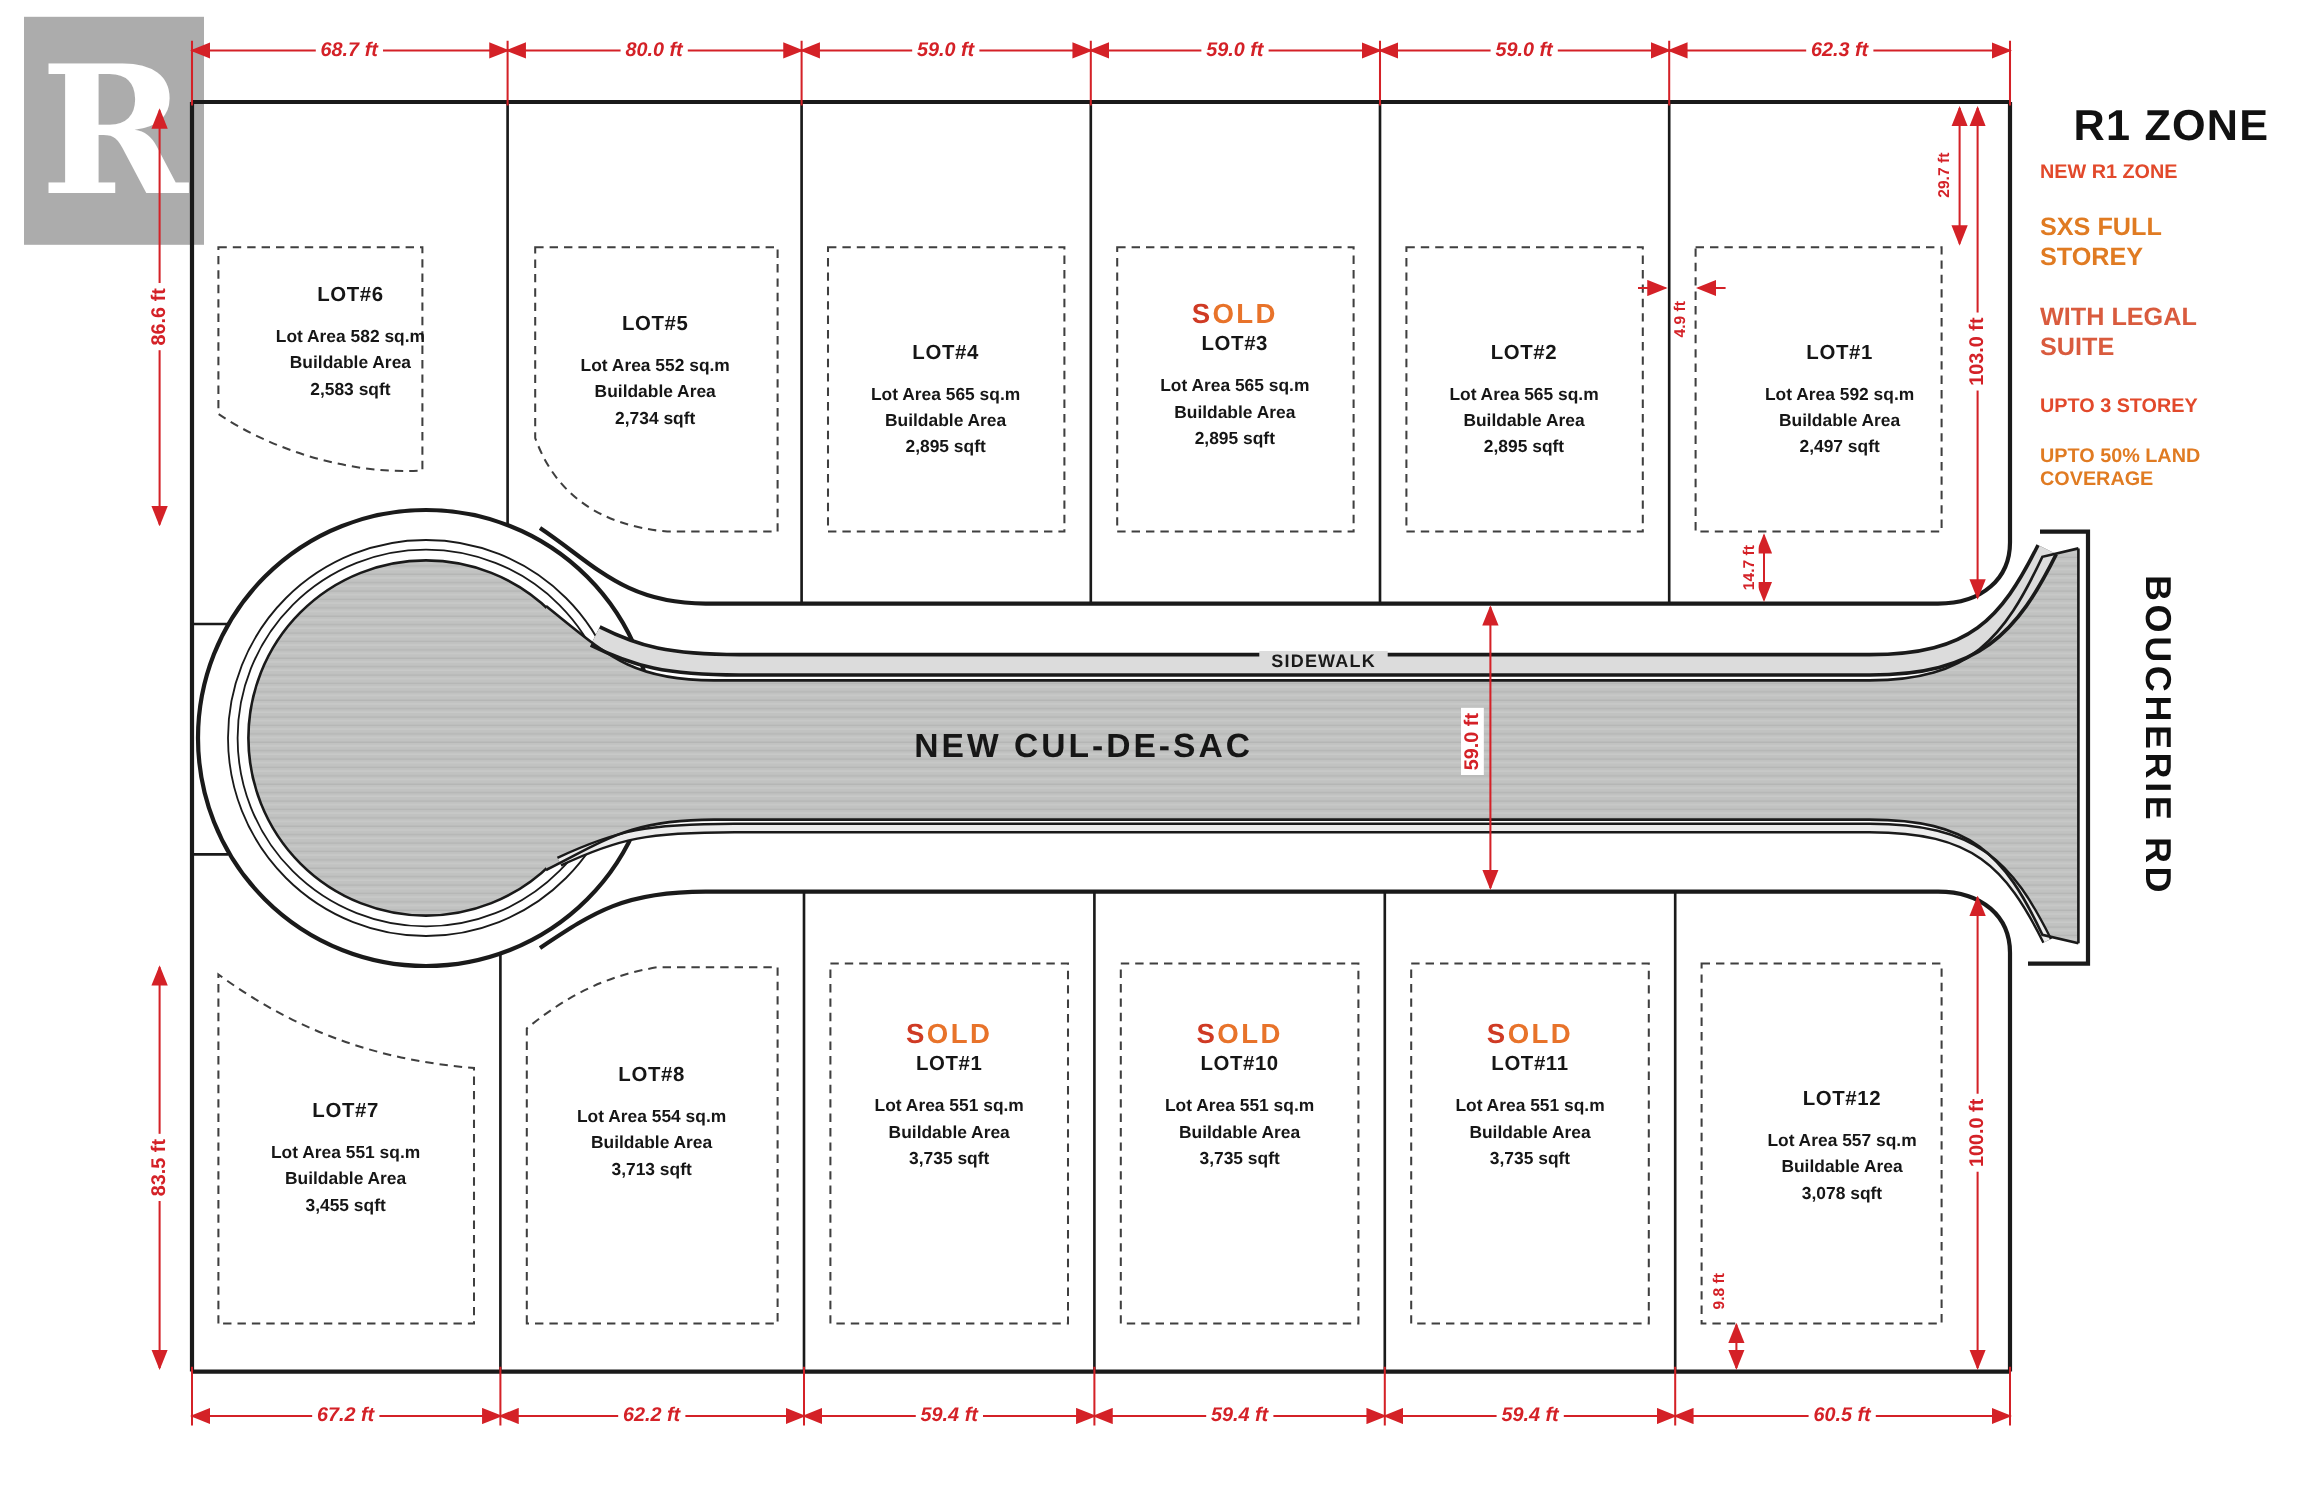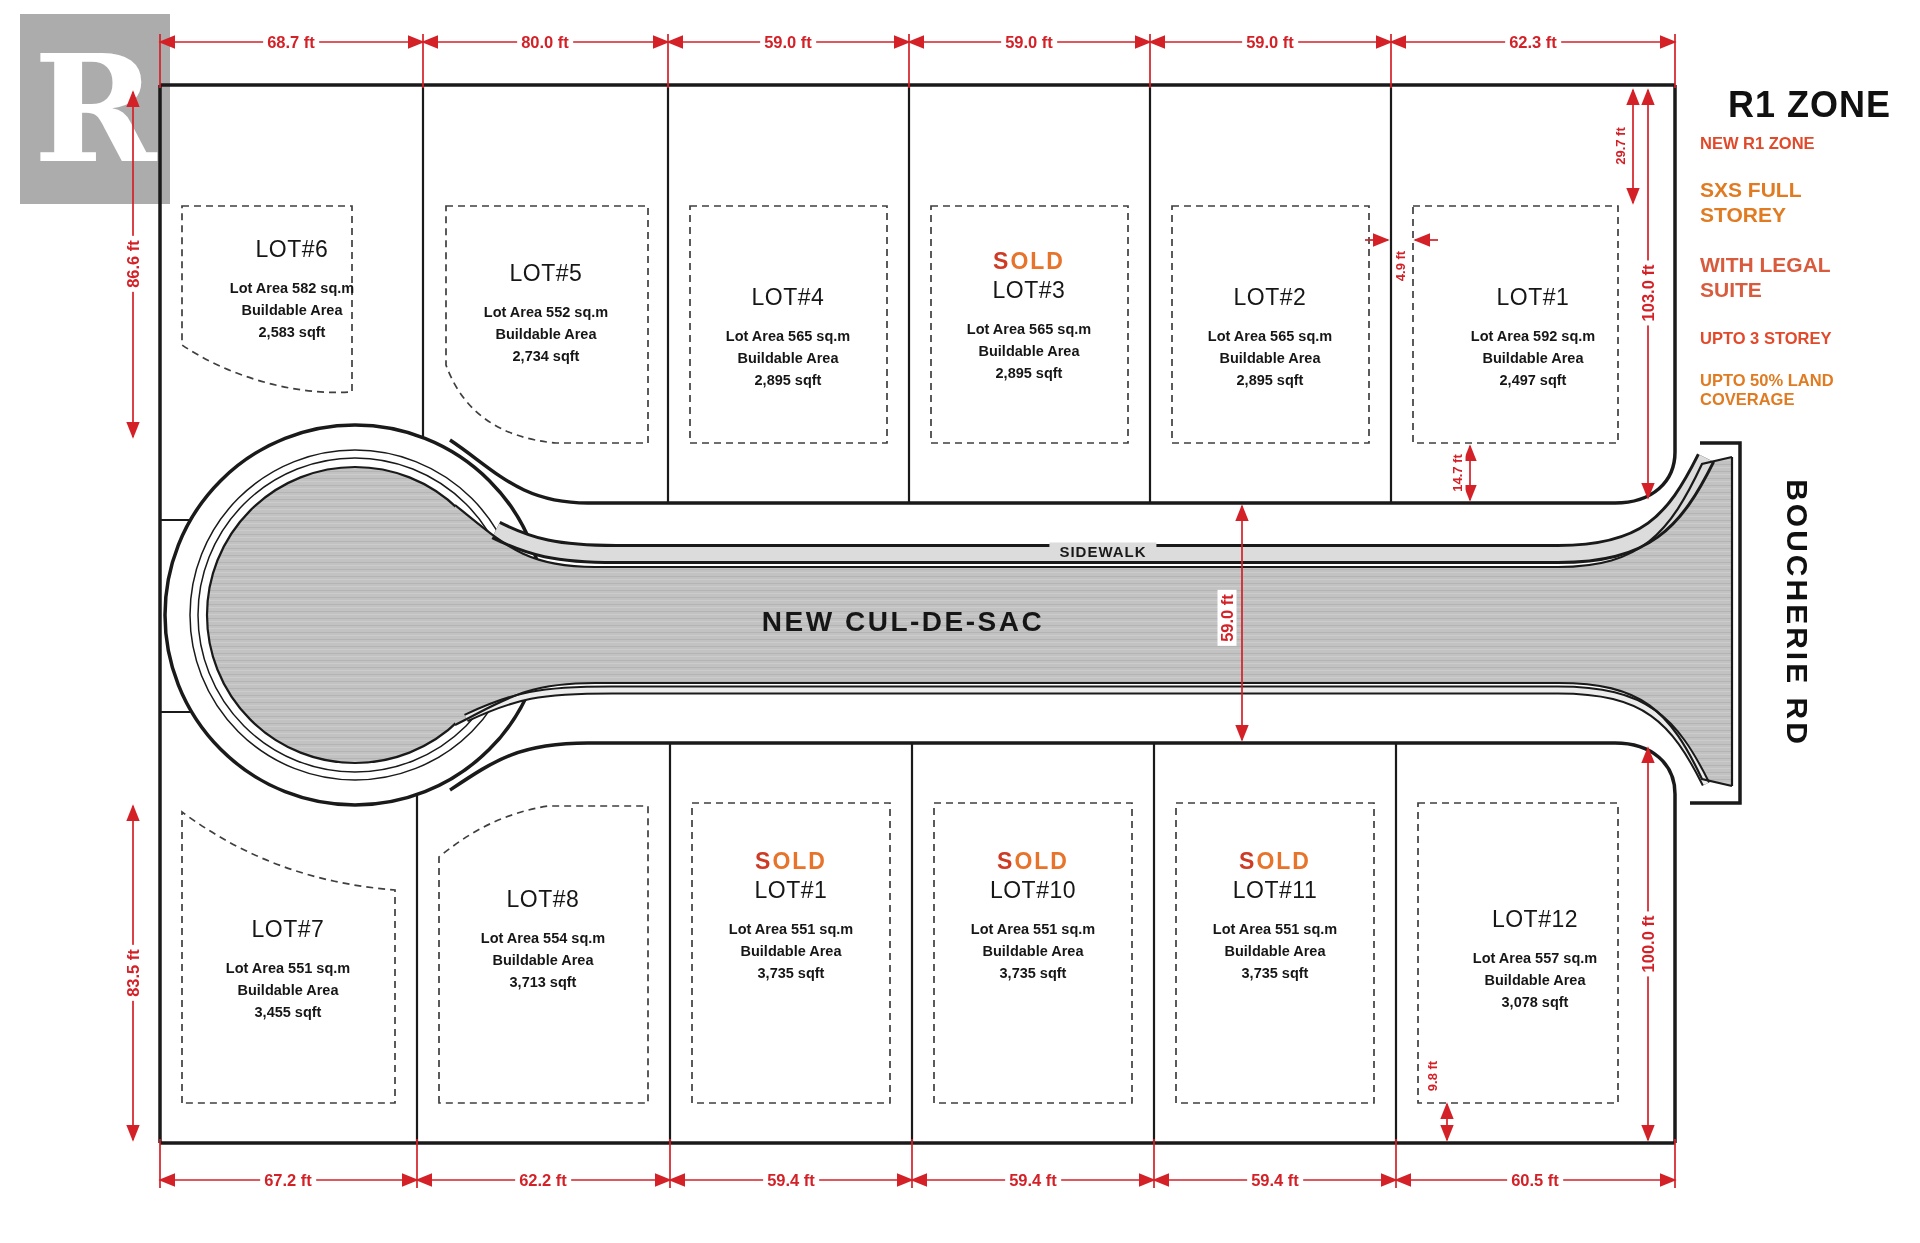--- a/index.html
+++ b/index.html
@@ -17,25 +17,25 @@
   .dsh{stroke:var(--color-dashed-gray);stroke-width:1.7;fill:none;stroke-dasharray:7 5;}
   .rd{stroke:var(--color-dimension-red);stroke-width:1.7;fill:none;}
   .mkr{fill:var(--color-dimension-red);}
   .roadfill{fill:url(#roadTex);}
   .ptbase{fill:var(--color-road-fill);} .ptdark{fill:var(--color-road-streak-dark);} .ptlight{fill:var(--color-road-streak-light);}
 
   
   .lot{position:absolute;z-index:3;text-align:center;transform:translateX(-50%);width:224px;}
   .lot .sold{display:block;font-size:23px;font-weight:700;letter-spacing:2px;color:var(--color-sold-main);margin-bottom:2px;}
   .lot .sold::first-letter{color:var(--color-sold-accent);}
-  .lot .lname{display:block;font-size:23px;font-weight:400;color:var(--color-lot-text);margin-bottom:15px;letter-spacing:.5px;}
+  .lot .lname{display:block;font-size:17px;font-weight:700;color:var(--color-lot-text);margin-bottom:15px;letter-spacing:.5px;}
   .lot .larea{display:block;font-size:14.5px;font-weight:700;color:var(--color-lot-text);line-height:1.5;}
   .dimh,.dimv{position:absolute;color:var(--color-dimension-red);font-size:16.5px;font-weight:600;
        background:#fff;padding:0 4px;white-space:nowrap;z-index:3;line-height:1.15;}
-  .dimh{transform:translate(-50%,-50%);}
+  .dimh{transform:translate(-50%,-50%);font-style:italic;}
   .dimv{transform:translate(-50%,-50%) rotate(-90deg);}
   .sm{font-size:13px;padding:0 2px;}
   .roadname{position:absolute;transform:translate(-50%,-50%);font-size:28px;font-weight:700;letter-spacing:2.5px;
        color:#161616;z-index:3;white-space:nowrap;text-align:right;}
   .swlabel{position:absolute;transform:translate(-50%,-50%);font-size:15px;font-weight:600;color:#1a1a1a;
        background:var(--color-sidewalk-fill);padding:0 10px;z-index:3;letter-spacing:1px;white-space:nowrap;}
   .crossstreet{position:absolute;transform:translate(-50%,-50%) rotate(90deg);font-size:30px;font-weight:700;
        color:#101010;letter-spacing:3px;z-index:3;white-space:nowrap;}
   .zonetitle{position:absolute;font-size:36px;font-weight:800;color:var(--color-zone-title);z-index:3;letter-spacing:1px;white-space:nowrap;}
   .zoneitem{position:absolute;font-weight:700;z-index:3;line-height:1.18;}

